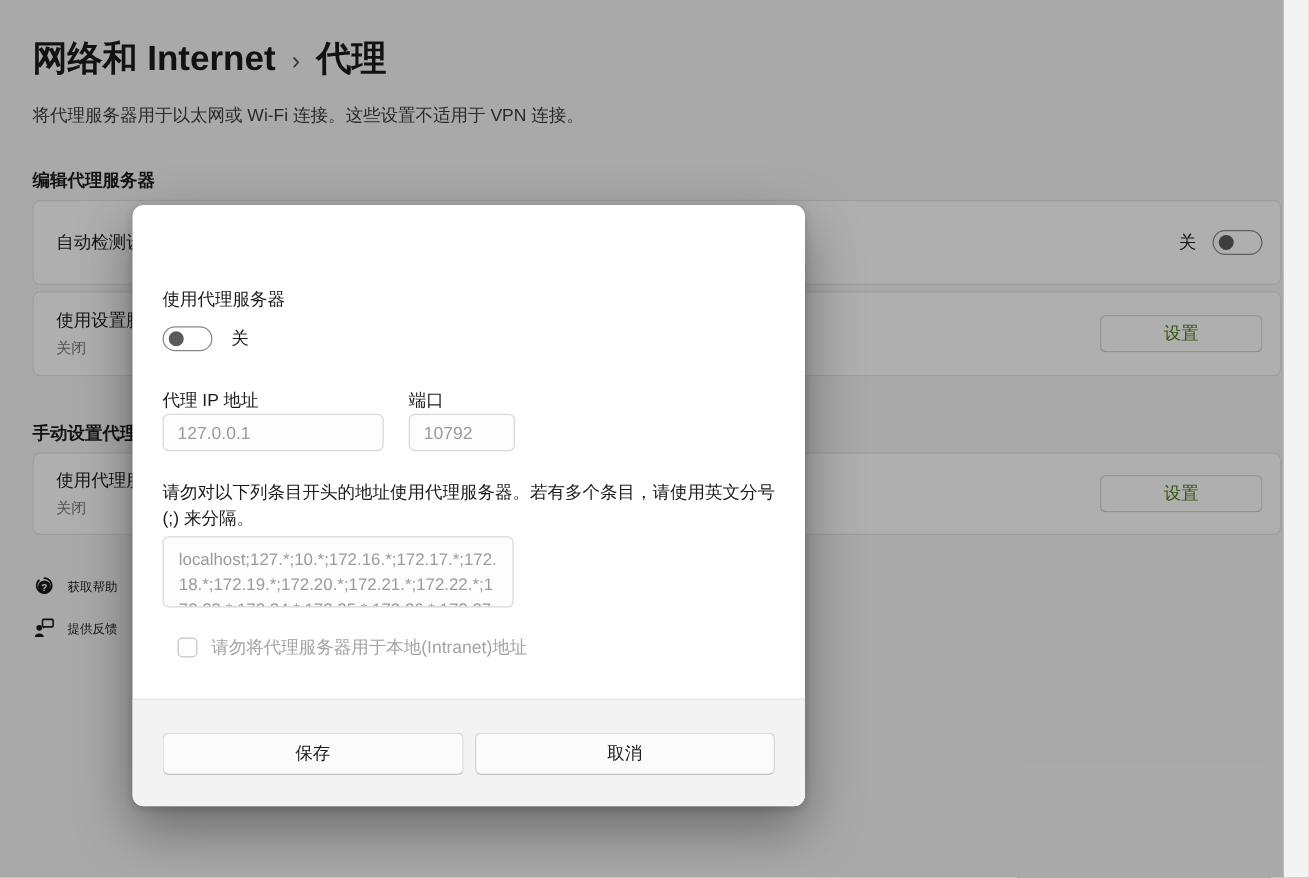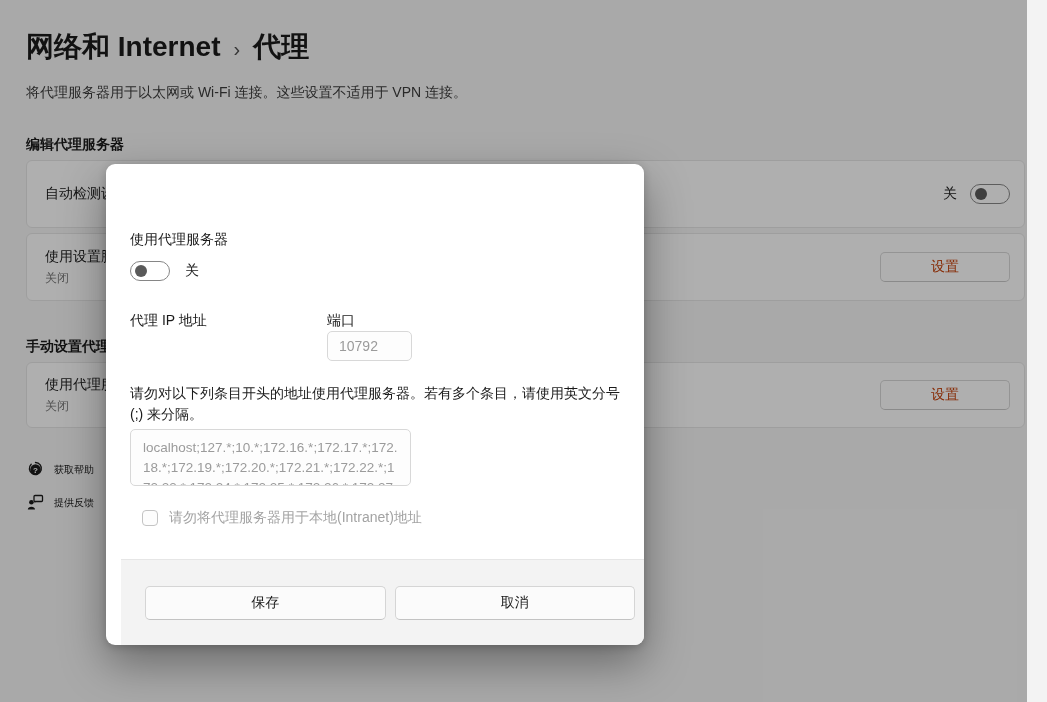--- a/index.html
+++ b/index.html
@@ -46,21 +46,21 @@
     flex: 0 0 auto;
   }
   .toggle .knob {
     position: absolute; left: 4px; top: 3px; width: 12px; height: 12px;
     border-radius: 50%; background: #5a5a5a;
   }
 
   .settings-btn {
     width: 130px; height: 30px; background: #fbfbfb;
     border: 1px solid #d5d5d5; border-bottom-color:#c6c6c6; border-radius: 5px;
-    font-size: 14px; color:#c2410c; cursor: pointer;
+    font-size: 14px; color:#4d7c0f; cursor: pointer;
     font-family: inherit;
   }
 
   .footer-link { position: absolute; left: 27px; display: flex; align-items: center; gap: 10px; cursor: pointer; }
   .footer-link.help { top: 461px; }
   .footer-link.feedback { top: 494px; }
   .footer-link .link-text { font-size: 10px; color:#1b1b1b; }
   .footer-link svg { display:block; }
 
   
@@ -106,21 +106,21 @@
   .bypass-textarea::placeholder { color:#9b9b9b; opacity: 1; }
 
   .checkbox-row { position: absolute; left: 36px; top: 345px; display: flex; align-items: center; gap: 11px; }
   .checkbox {
     width: 16px; height: 16px; border: 1px solid #c4c4c4; border-radius: 4px;
     background: #fdfdfd; flex: 0 0 auto;
   }
   .checkbox-label { font-size: 14px; color:#a3a3a3; }
 
   .dialog-footer {
-    position: absolute; left: 15px; bottom: 0; width: 100%; height: 86px;
+    position: absolute; left: 0; bottom: 0; width: 100%; height: 86px;
     background: #f3f3f3; border-top: 1px solid #e6e6e6;
     display: flex; align-items: center; gap: 9px; padding: 0 24px;
   }
   .dialog-btn {
     flex: 1 1 0; height: 34px; background: #fbfbfb;
     border: 1px solid #d5d5d5; border-bottom-color:#c3c3c3; border-radius: 5px;
     font-size: 14px; color:#1a1a1a; cursor: pointer; font-family: inherit;
   }
 </style>
 </head>
@@ -199,20 +199,21 @@
     <div class="dialog-toggle-row">
       <span class="toggle">
         <span class="knob"></span>
       </span>
       <span class="toggle-state-text">关</span>
     </div>
 
     <div class="field-label ip">代理 IP 地址</div>
     <div class="field-label port">端口</div>
 
+    <input class="text-input ip" type="text" placeholder="127.0.0.1" style="">
     <input class="text-input port" type="text" placeholder="10792" style="">
 
     <div class="bypass-desc">请勿对以下列条目开头的地址使用代理服务器。若有多个条目，请使用英文分号(;) 来分隔。</div>
 
     <textarea class="bypass-textarea" placeholder="localhost;127.*;10.*;172.16.*;172.17.*;172.18.*;172.19.*;172.20.*;172.21.*;172.22.*;172.23.*;172.24.*;172.25.*;172.26.*;172.27.*;172.28.*;172.29.*;172.30.*;172.31.*;192.168.*" style=""></textarea>
 
     <div class="checkbox-row">
       <span class="checkbox"></span>
       <span class="checkbox-label">请勿将代理服务器用于本地(Intranet)地址</span>
     </div>

